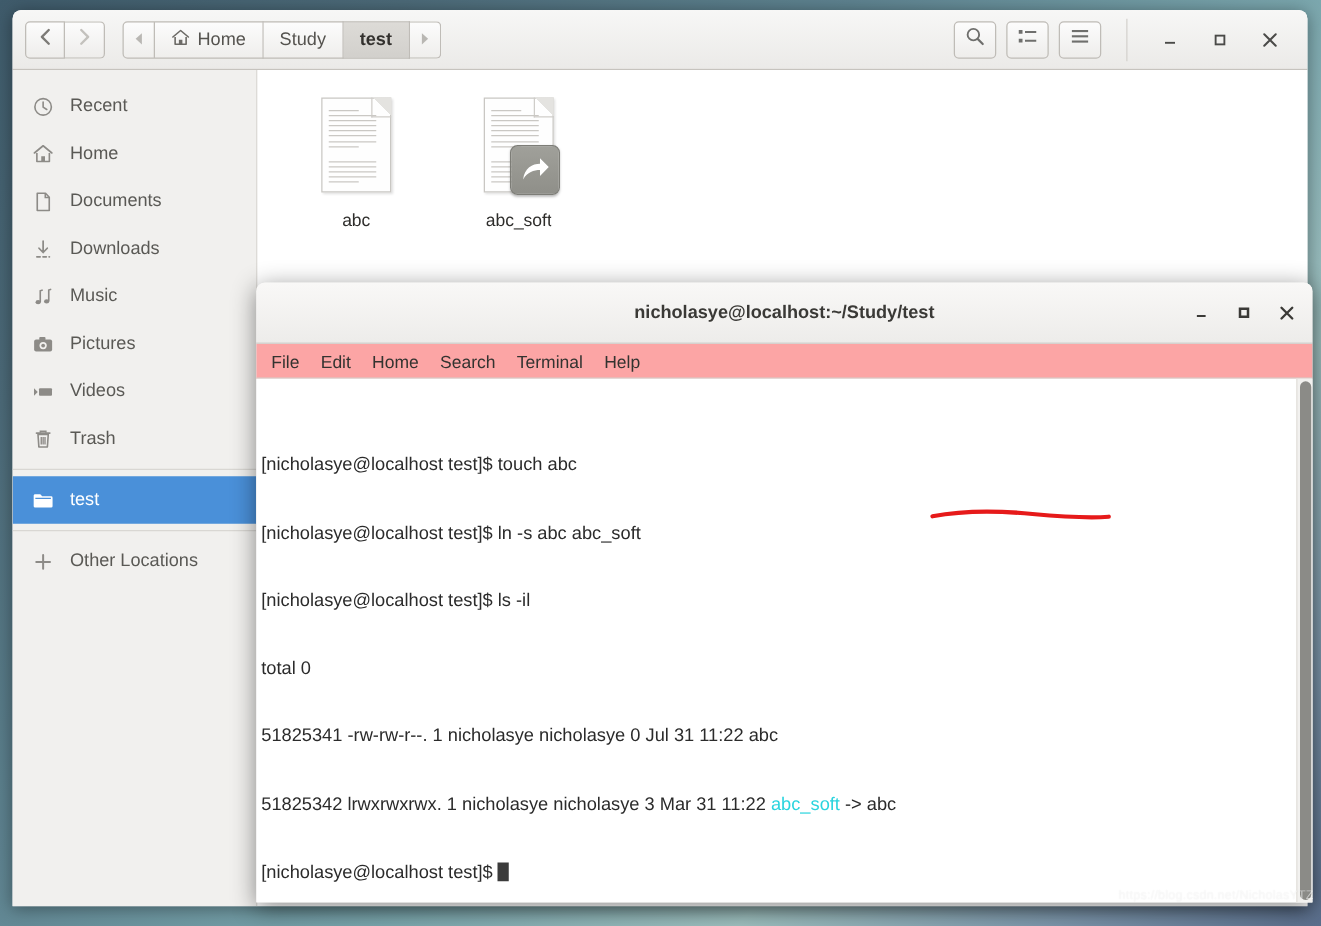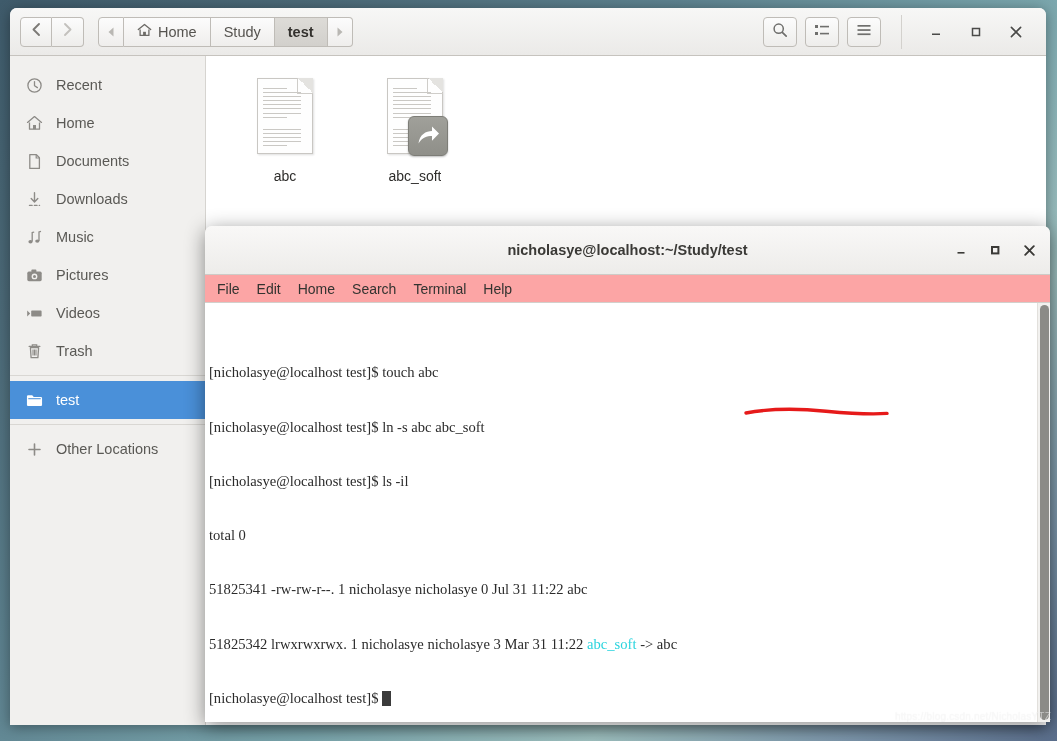--- a/index.html
+++ b/index.html
@@ -301,21 +301,21 @@
   #term-screenwrap {
     flex: 1;
     display: flex;
     min-height: 0;
     background: #ffffff;
     position: relative;
   }
   #term-screen {
     flex: 1;
     padding: 6px 0 0 4px;
-    font-family: Liberation Serif, serif;
+    font-family: Liberation Sans, sans-serif;
     font-size: 14.6px;
     line-height: 18.1px;
     color: #2b2b2b;
     white-space: pre;
     overflow: hidden;
     position: relative;
     min-width: 0;
   }
   .tline { white-space: pre; }
   .cyan { color: #2ad4de; }

